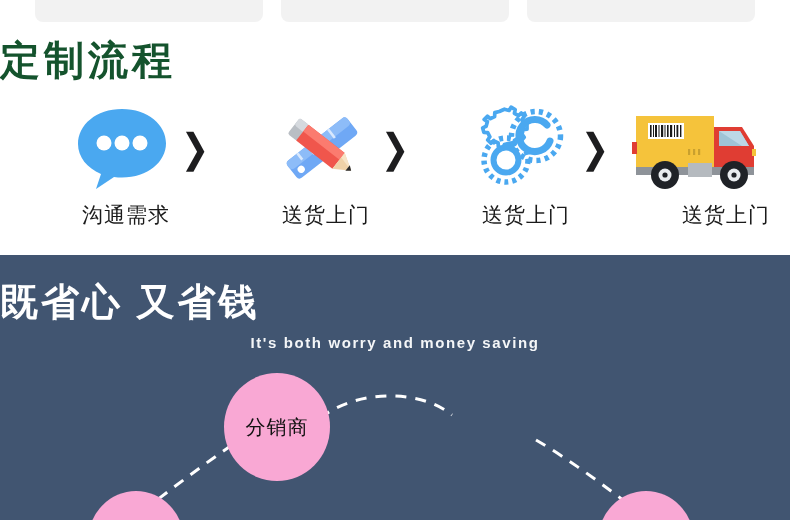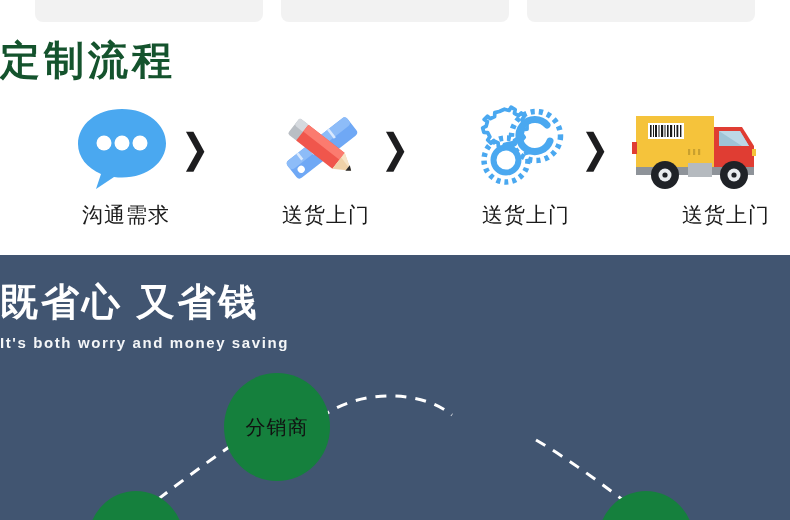--- a/index.html
+++ b/index.html
@@ -121,36 +121,36 @@
     font-size: 38px;
     font-weight: bold;
     letter-spacing: 3px;
     line-height: 1;
   }
   #blue-subtitle {
     position: absolute;
     top: 79px;
     left: 0;
     width: 790px;
-    text-align: left;
+    text-align: center;
     color: #f4f6f8;
     font-size: 15px;
     font-weight: bold;
     letter-spacing: 1.6px;
   }
   #network {
     position: absolute;
     left: 0;
     top: 0;
     width: 790px;
     height: 265px;
   }
   .node {
     position: absolute;
-    background: #15803d;
+    background: #f9a8d4;
     border-radius: 50%;
     display: flex;
     align-items: center;
     justify-content: center;
   }
   .node-label {
     font-size: 20px;
     color: #111111;
     letter-spacing: 1px;
     white-space: nowrap;

